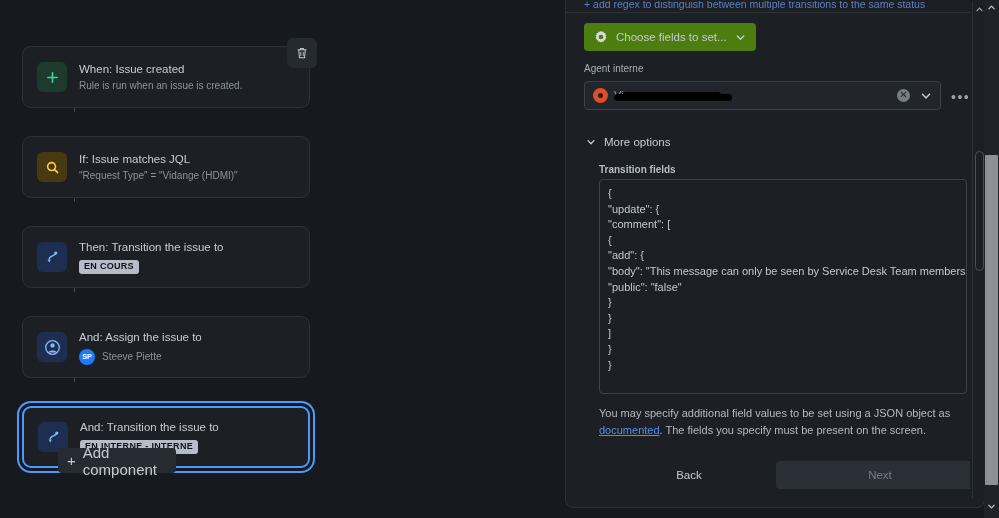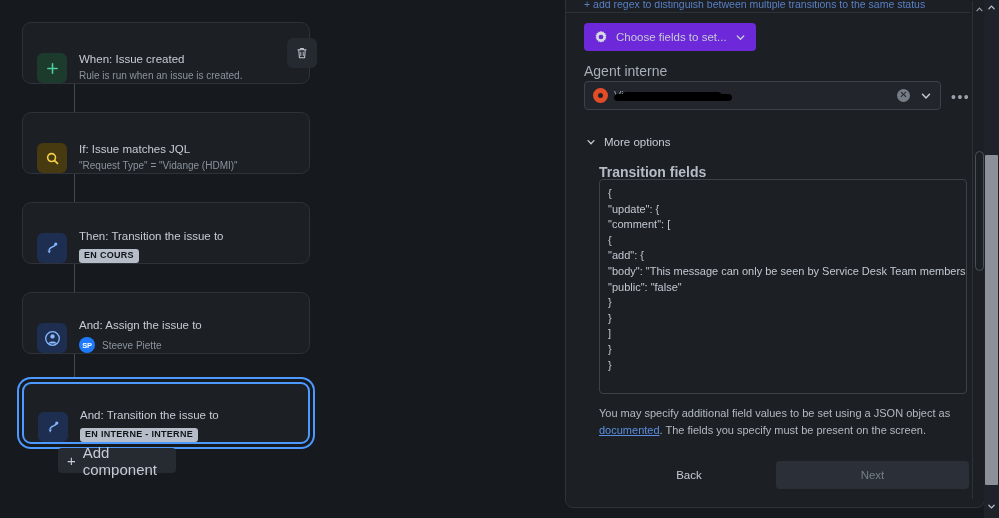--- a/index.html
+++ b/index.html
@@ -37,23 +37,24 @@
   }
 
   .node {
     position: absolute;
     left: 0;
     width: 288px;
     background: #1c2025;
     border: 1px solid #2d3239;
     border-radius: 9px;
     display: flex;
-    align-items: flex-end;
+    align-items: center;
     padding: 0 14px;
     height: 62px;
+    margin-top: 24px;
   }
   .node.selected {
     border: 2px solid #4c9aff;
     box-shadow: 0 0 0 3px #16191d, 0 0 0 5px #4c9aff;
     background: #1c2025;
   }
 
   .node-icon {
     width: 30px; height: 30px;
     border-radius: 6px;
@@ -174,36 +175,36 @@
     position: absolute;
     left: 0; top: 11px;
     width: 404px; height: 1px;
     background: #2d3239;
   }
 
   .choose-fields-btn {
     position: absolute;
     left: 18px; top: 22px;
     height: 28px;
-    background: #6d28d9;
+    background: #4d7c0f;
     border-radius: 4px;
     display: flex;
     align-items: center;
     padding: 0 10px;
     cursor: pointer;
   }
   .choose-fields-btn .lbl {
     font-size: 11.5px;
     color: #c6cbd4;
     margin: 0 8px 0 8px;
   }
 
   .field-label {
     position: absolute;
-    font-size: 14px;
+    font-size: 10px;
     color: #a7aeb8;
   }
 
   .agent-select {
     position: absolute;
     left: 18px; top: 80px;
     width: 357px; height: 29px;
     background: #22262c;
     border: 1px solid #3b424a;
     border-radius: 4px;
@@ -325,21 +326,21 @@
 
   .footer-btns {
     position: absolute;
     left: 33px; top: 460px;
     width: 370px;
     height: 30px;
   }
   .btn-next {
     position: absolute;
     left: 177px; top: 0;
-    width: 193px; height: 28px;
+    width: 208px; height: 28px;
     background: #2b3038;
     border-radius: 4px;
     color: #777e88;
     font-size: 11.5px;
     display: flex;
     align-items: center;
     justify-content: center;
     cursor: default;
   }
   .btn-back2 {

